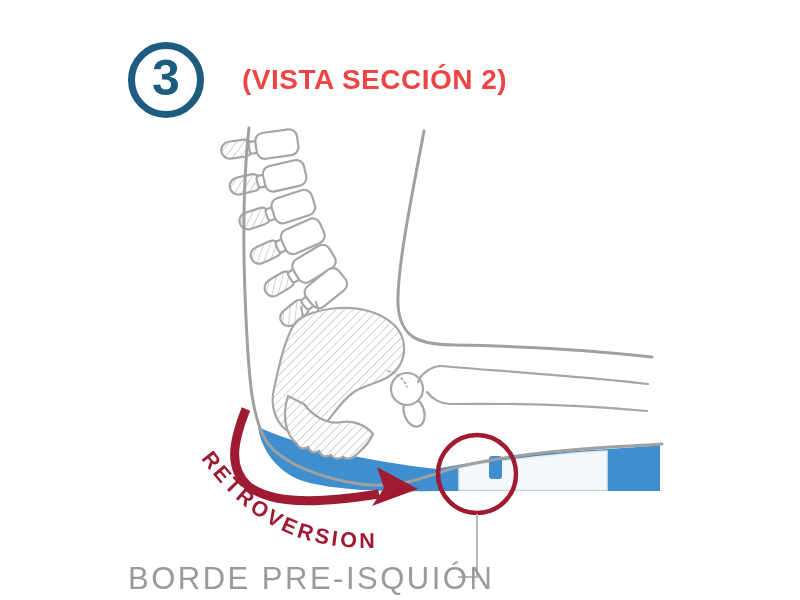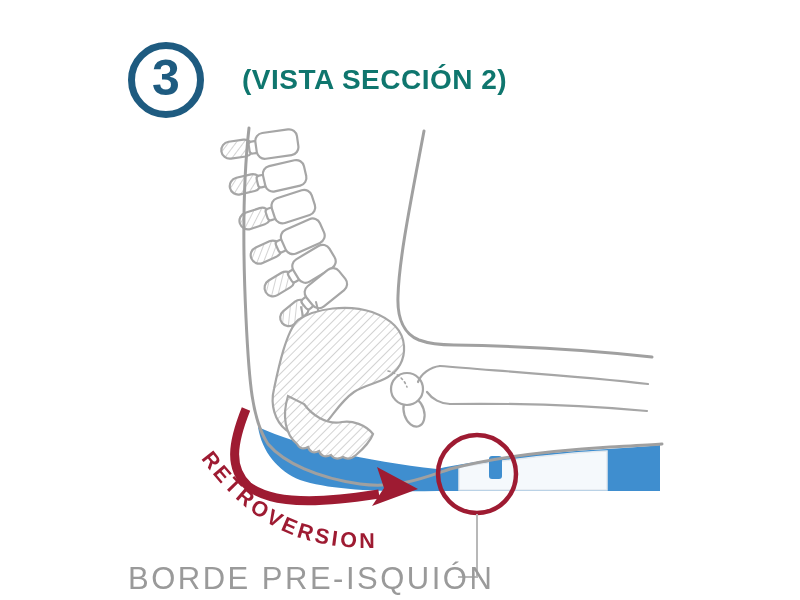--- a/index.html
+++ b/index.html
@@ -10,21 +10,21 @@
   .header{position:absolute;left:128px;top:42px;display:flex;align-items:center;}
   .badge{
     width:62px;height:62px;border:7px solid #1e5b80;border-radius:50%;
     display:flex;align-items:center;justify-content:center;background:#fff;
   }
   .badge span{
     color:#1e5b80;font-size:50px;font-weight:bold;line-height:1;
     transform:translateY(-2px);
   }
   .title{
-    margin-left:38px;color:#0f766e;font-size:28px;font-weight:bold;
+    margin-left:38px;color:#ef4444;font-size:28px;font-weight:bold;
     letter-spacing:0.5px;white-space:nowrap;
   }
   svg.art{position:absolute;left:0;top:0;}
 </style>
 </head>
 <body>
 
 <div class="canvas">
 
   <div class="header">

